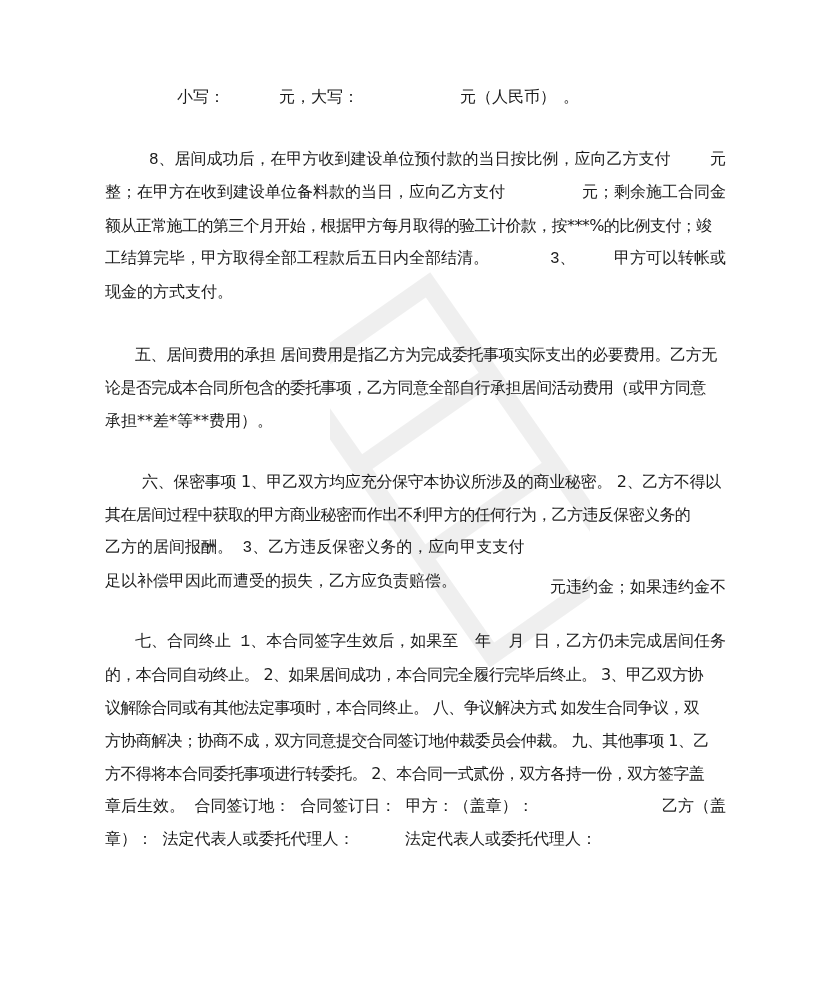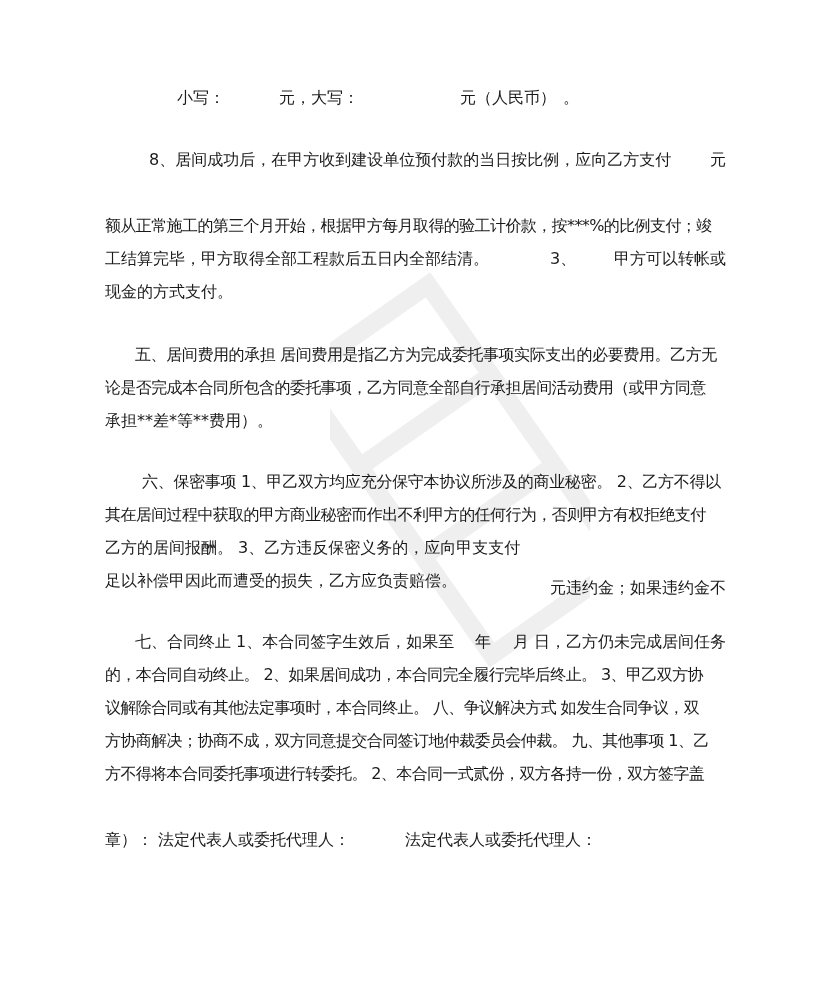--- a/index.html
+++ b/index.html
@@ -2,21 +2,21 @@
 <html><head>
 <meta charset="utf-8">
 <style>
   html, body { margin: 0; padding: 0; background: #ffffff; }
   body { width: 830px; height: 986px; position: relative; overflow: hidden;
          font-family: "DejaVu Sans", "Liberation Sans", sans-serif; color: #1a1a1a; }
   .page { position: absolute; left: 0; top: 0; width: 830px; height: 986px; }
   .line { position: absolute; left: 105px; width: 621px; height: 24px;
           font-size: 16px; line-height: 24px; white-space: nowrap; }
   .just { display: flex; justify-content: space-between; }
-  .seg { display: inline-block; }
+  .seg { display: inline-block; font-family: Liberation Mono, monospace; }
   .watermark { position: absolute; left: 330px; top: 260px; width: 260px; height: 420px;
                pointer-events: none; opacity: 0.06; }
 </style>
 </head>
 <body>
 
 <div class="page">
 
   <svg class="watermark" viewBox="0 0 260 420">
     <g transform="rotate(-35 130 210)" fill="none" stroke="#000" stroke-width="18">
@@ -30,20 +30,24 @@
     <span class="seg" style="position:absolute;left:72px;">小写：</span>
     <span class="seg" style="position:absolute;left:174px;">元，大写：</span>
     <span class="seg" style="position:absolute;left:355px;">元（人民币）</span>
     <span class="seg" style="position:absolute;left:458px;">。</span>
   </div>
 
   <div class="line" style="top:148px;">
     <span class="seg" style="position:absolute;left:44px;">8、居间成功后，在甲方收到建设单位预付款的当日按比例，应向乙方支付</span>
     <span class="seg" style="position:absolute;right:0;">元</span>
   </div>
+  <div class="line" style="top:181px;">
+    <span class="seg" style="position:absolute;left:0;">整；在甲方在收到建设单位备料款的当日，应向乙方支付</span>
+    <span class="seg" style="position:absolute;right:0;">元；剩余施工合同金</span>
+  </div>
   <div class="line just" style="top:214px;">
     <span style="letter-spacing:-0.6px;">额从正常施工的第三个月开始，根据甲方每月取得的验工计价款，按***%的比例支付；竣</span>
   </div>
   <div class="line" style="top:247px;">
     <span class="seg" style="position:absolute;left:0;">工结算完毕，甲方取得全部工程款后五日内全部结清。</span>
     <span class="seg" style="position:absolute;left:445px;">3、</span>
     <span class="seg" style="position:absolute;right:0;">甲方可以转帐或</span>
   </div>
   <div class="line" style="top:280px;">
     <span>现金的方式支付。</span>
@@ -56,21 +60,21 @@
     <span style="letter-spacing:-0.6px;">论是否完成本合同所包含的委托事项，乙方同意全部自行承担居间活动费用（或甲方同意</span>
   </div>
   <div class="line" style="top:409px;">
     <span>承担**差*等**费用）。</span>
   </div>
 
   <div class="line" style="top:470px;">
     <span style="position:absolute;left:37px;letter-spacing:-0.3px;">六、保密事项 1、甲乙双方均应充分保守本协议所涉及的商业秘密。 2、乙方不得以</span>
   </div>
   <div class="line" style="top:503px;">
-    <span style="letter-spacing:-0.6px;">其在居间过程中获取的甲方商业秘密而作出不利甲方的任何行为，否则甲方有权拒绝支付</span>
+    <span style="letter-spacing:-0.6px;">其在居间过程中获取的甲方商业秘密而作出不利甲方的任何行为，乙方违反保密义务的</span>
   </div>
   <div class="line" style="top:536px;">
     <span class="seg" style="position:absolute;left:0;">乙方的居间报酬。 3、乙方违反保密义务的，应向甲支支付</span>
     <span class="seg" style="position:absolute;right:0;margin-top:40px;">元违约金；如果违约金不</span>
   </div>
   <div class="line" style="top:569px;">
     <span>足以补偿甲因此而遭受的损失，乙方应负责赔偿。</span>
   </div>
 
   <div class="line" style="top:630px;">
@@ -83,18 +87,22 @@
   </div>
   <div class="line" style="top:696px;">
     <span style="letter-spacing:-0.6px;">议解除合同或有其他法定事项时，本合同终止。 八、争议解决方式 如发生合同争议，双</span>
   </div>
   <div class="line" style="top:729px;">
     <span style="letter-spacing:-0.6px;">方协商解决；协商不成，双方同意提交合同签订地仲裁委员会仲裁。 九、其他事项 1、乙</span>
   </div>
   <div class="line" style="top:762px;">
     <span style="letter-spacing:-0.6px;">方不得将本合同委托事项进行转委托。 2、本合同一式贰份，双方各持一份，双方签字盖</span>
   </div>
+  <div class="line" style="top:795px;">
+    <span class="seg" style="position:absolute;left:0;">章后生效。 合同签订地： 合同签订日： 甲方：（盖章）：</span>
+    <span class="seg" style="position:absolute;right:0;">乙方（盖</span>
+  </div>
   <div class="line" style="top:828px;">
     <span class="seg" style="position:absolute;left:0;">章）： 法定代表人或委托代理人：</span>
     <span class="seg" style="position:absolute;left:300px;">法定代表人或委托代理人：</span>
   </div>
 
 </div>
 
 </body></html>

